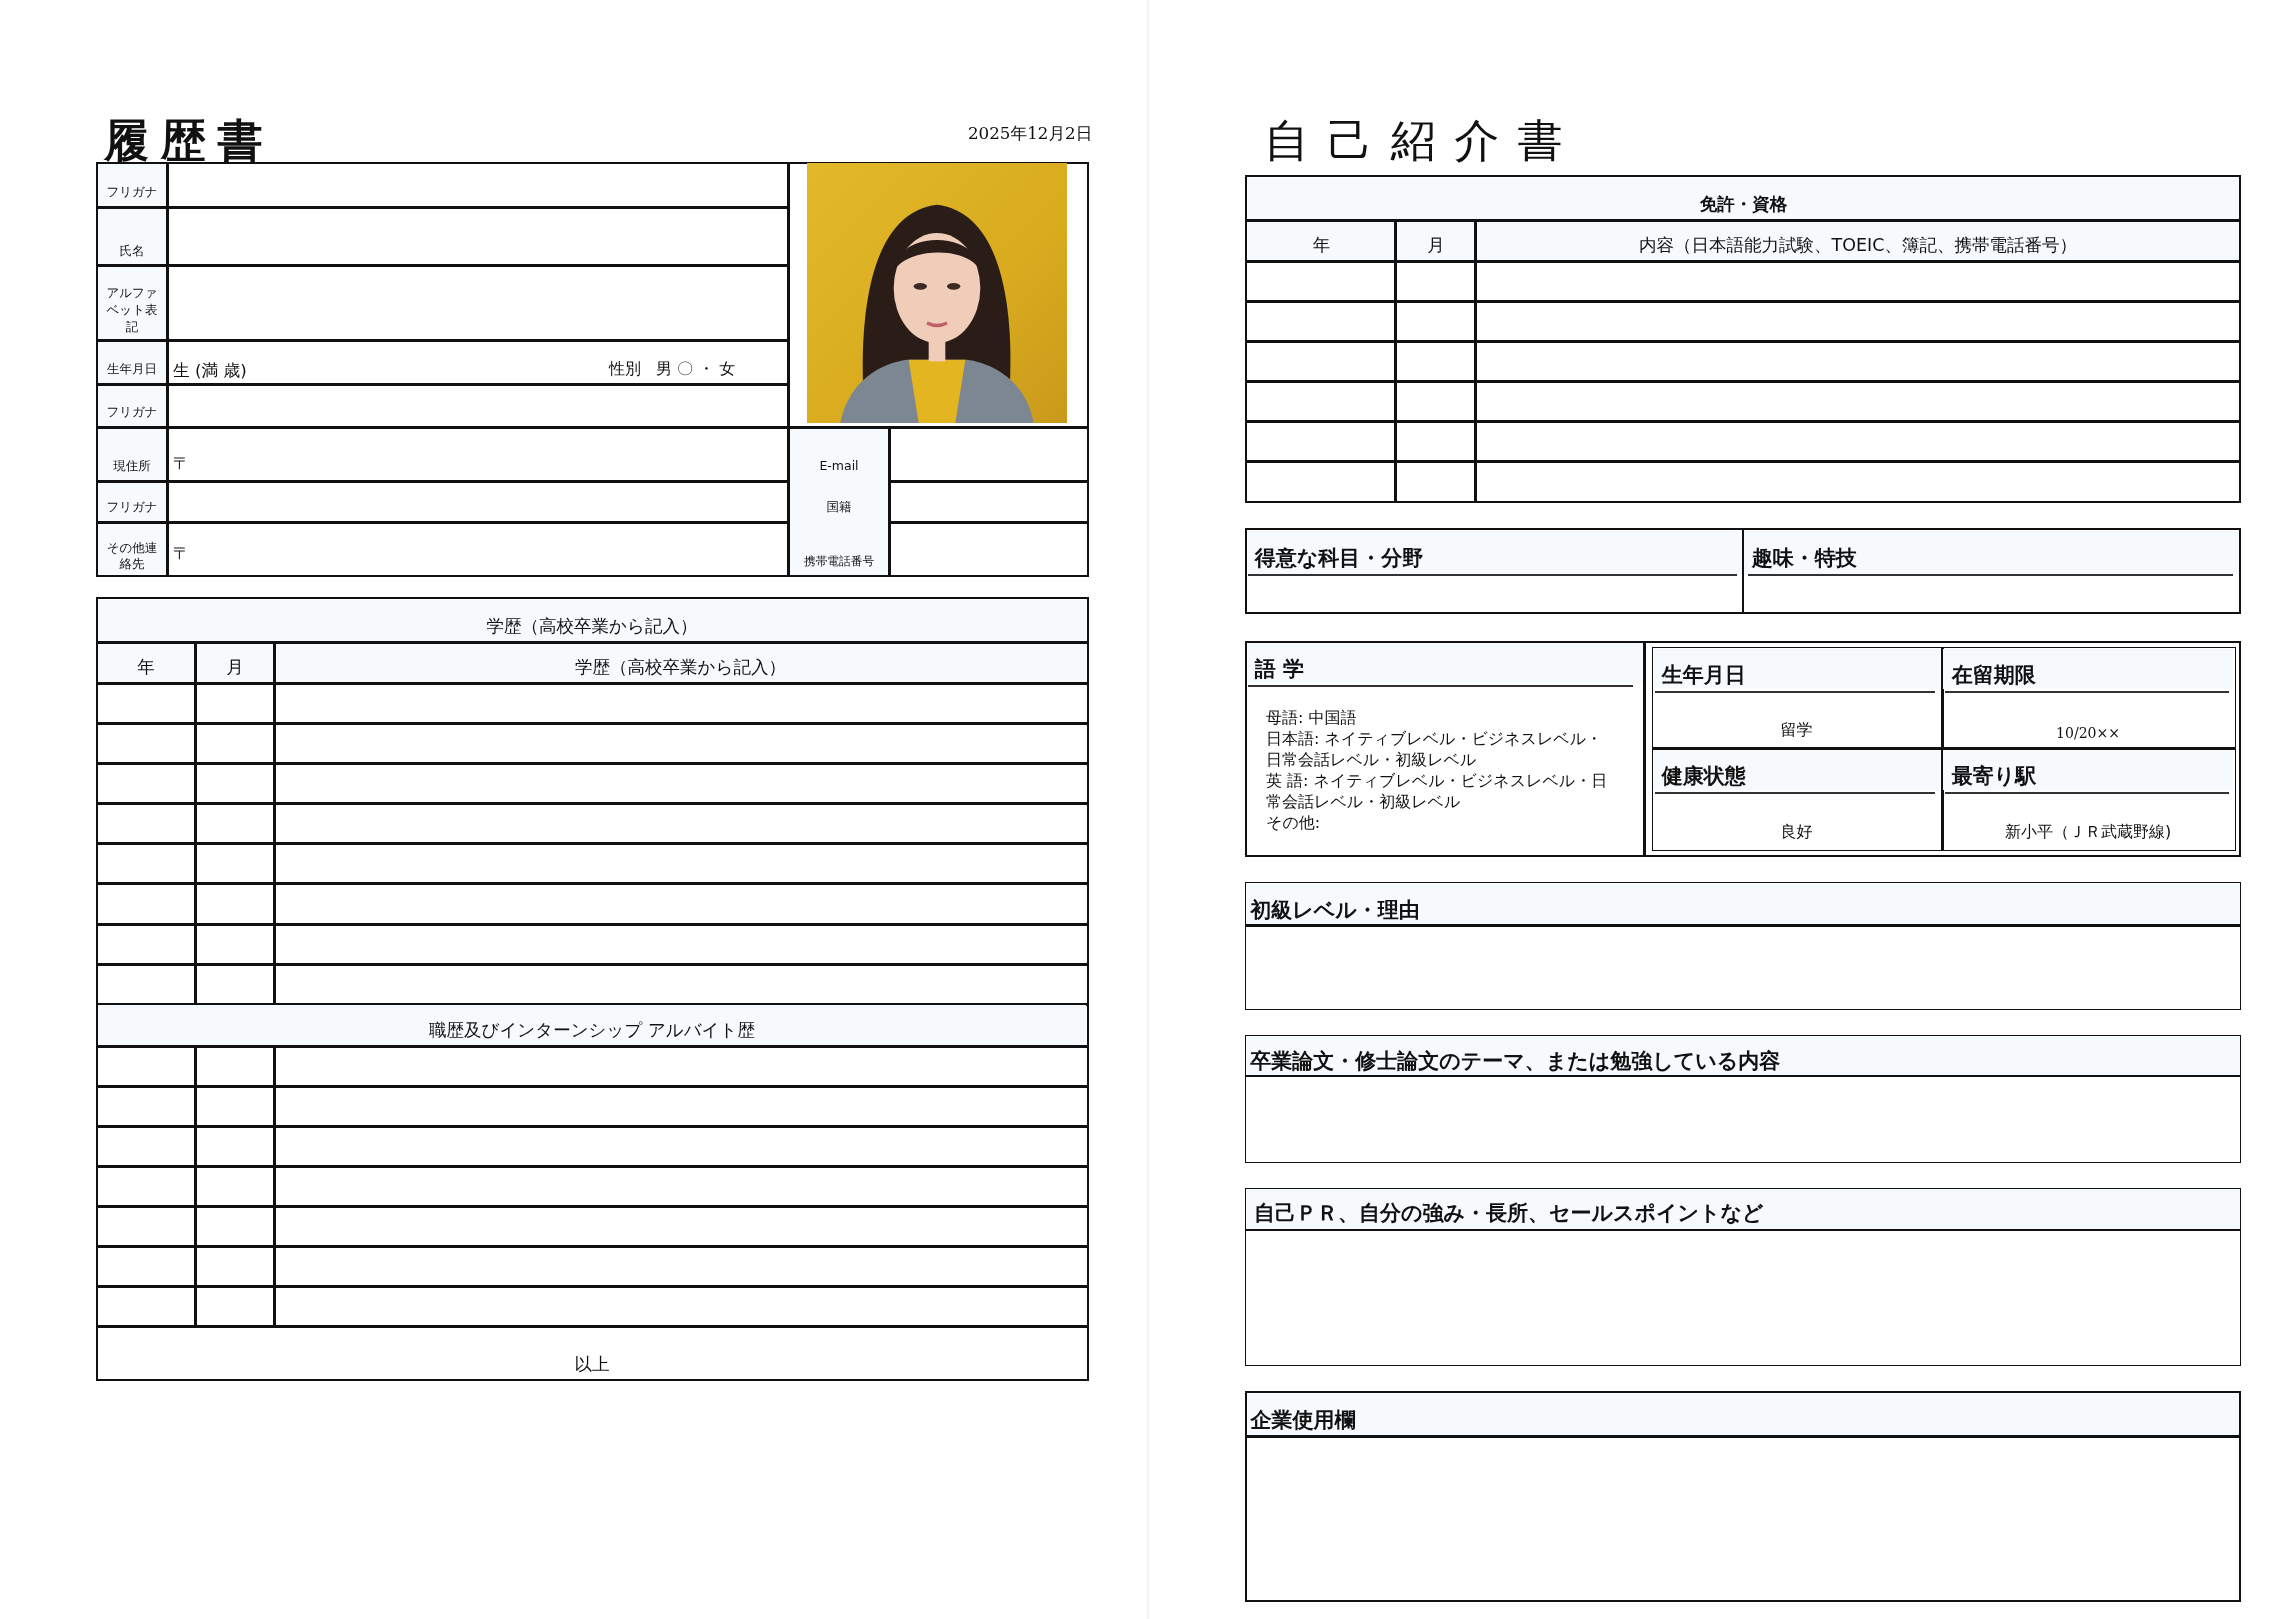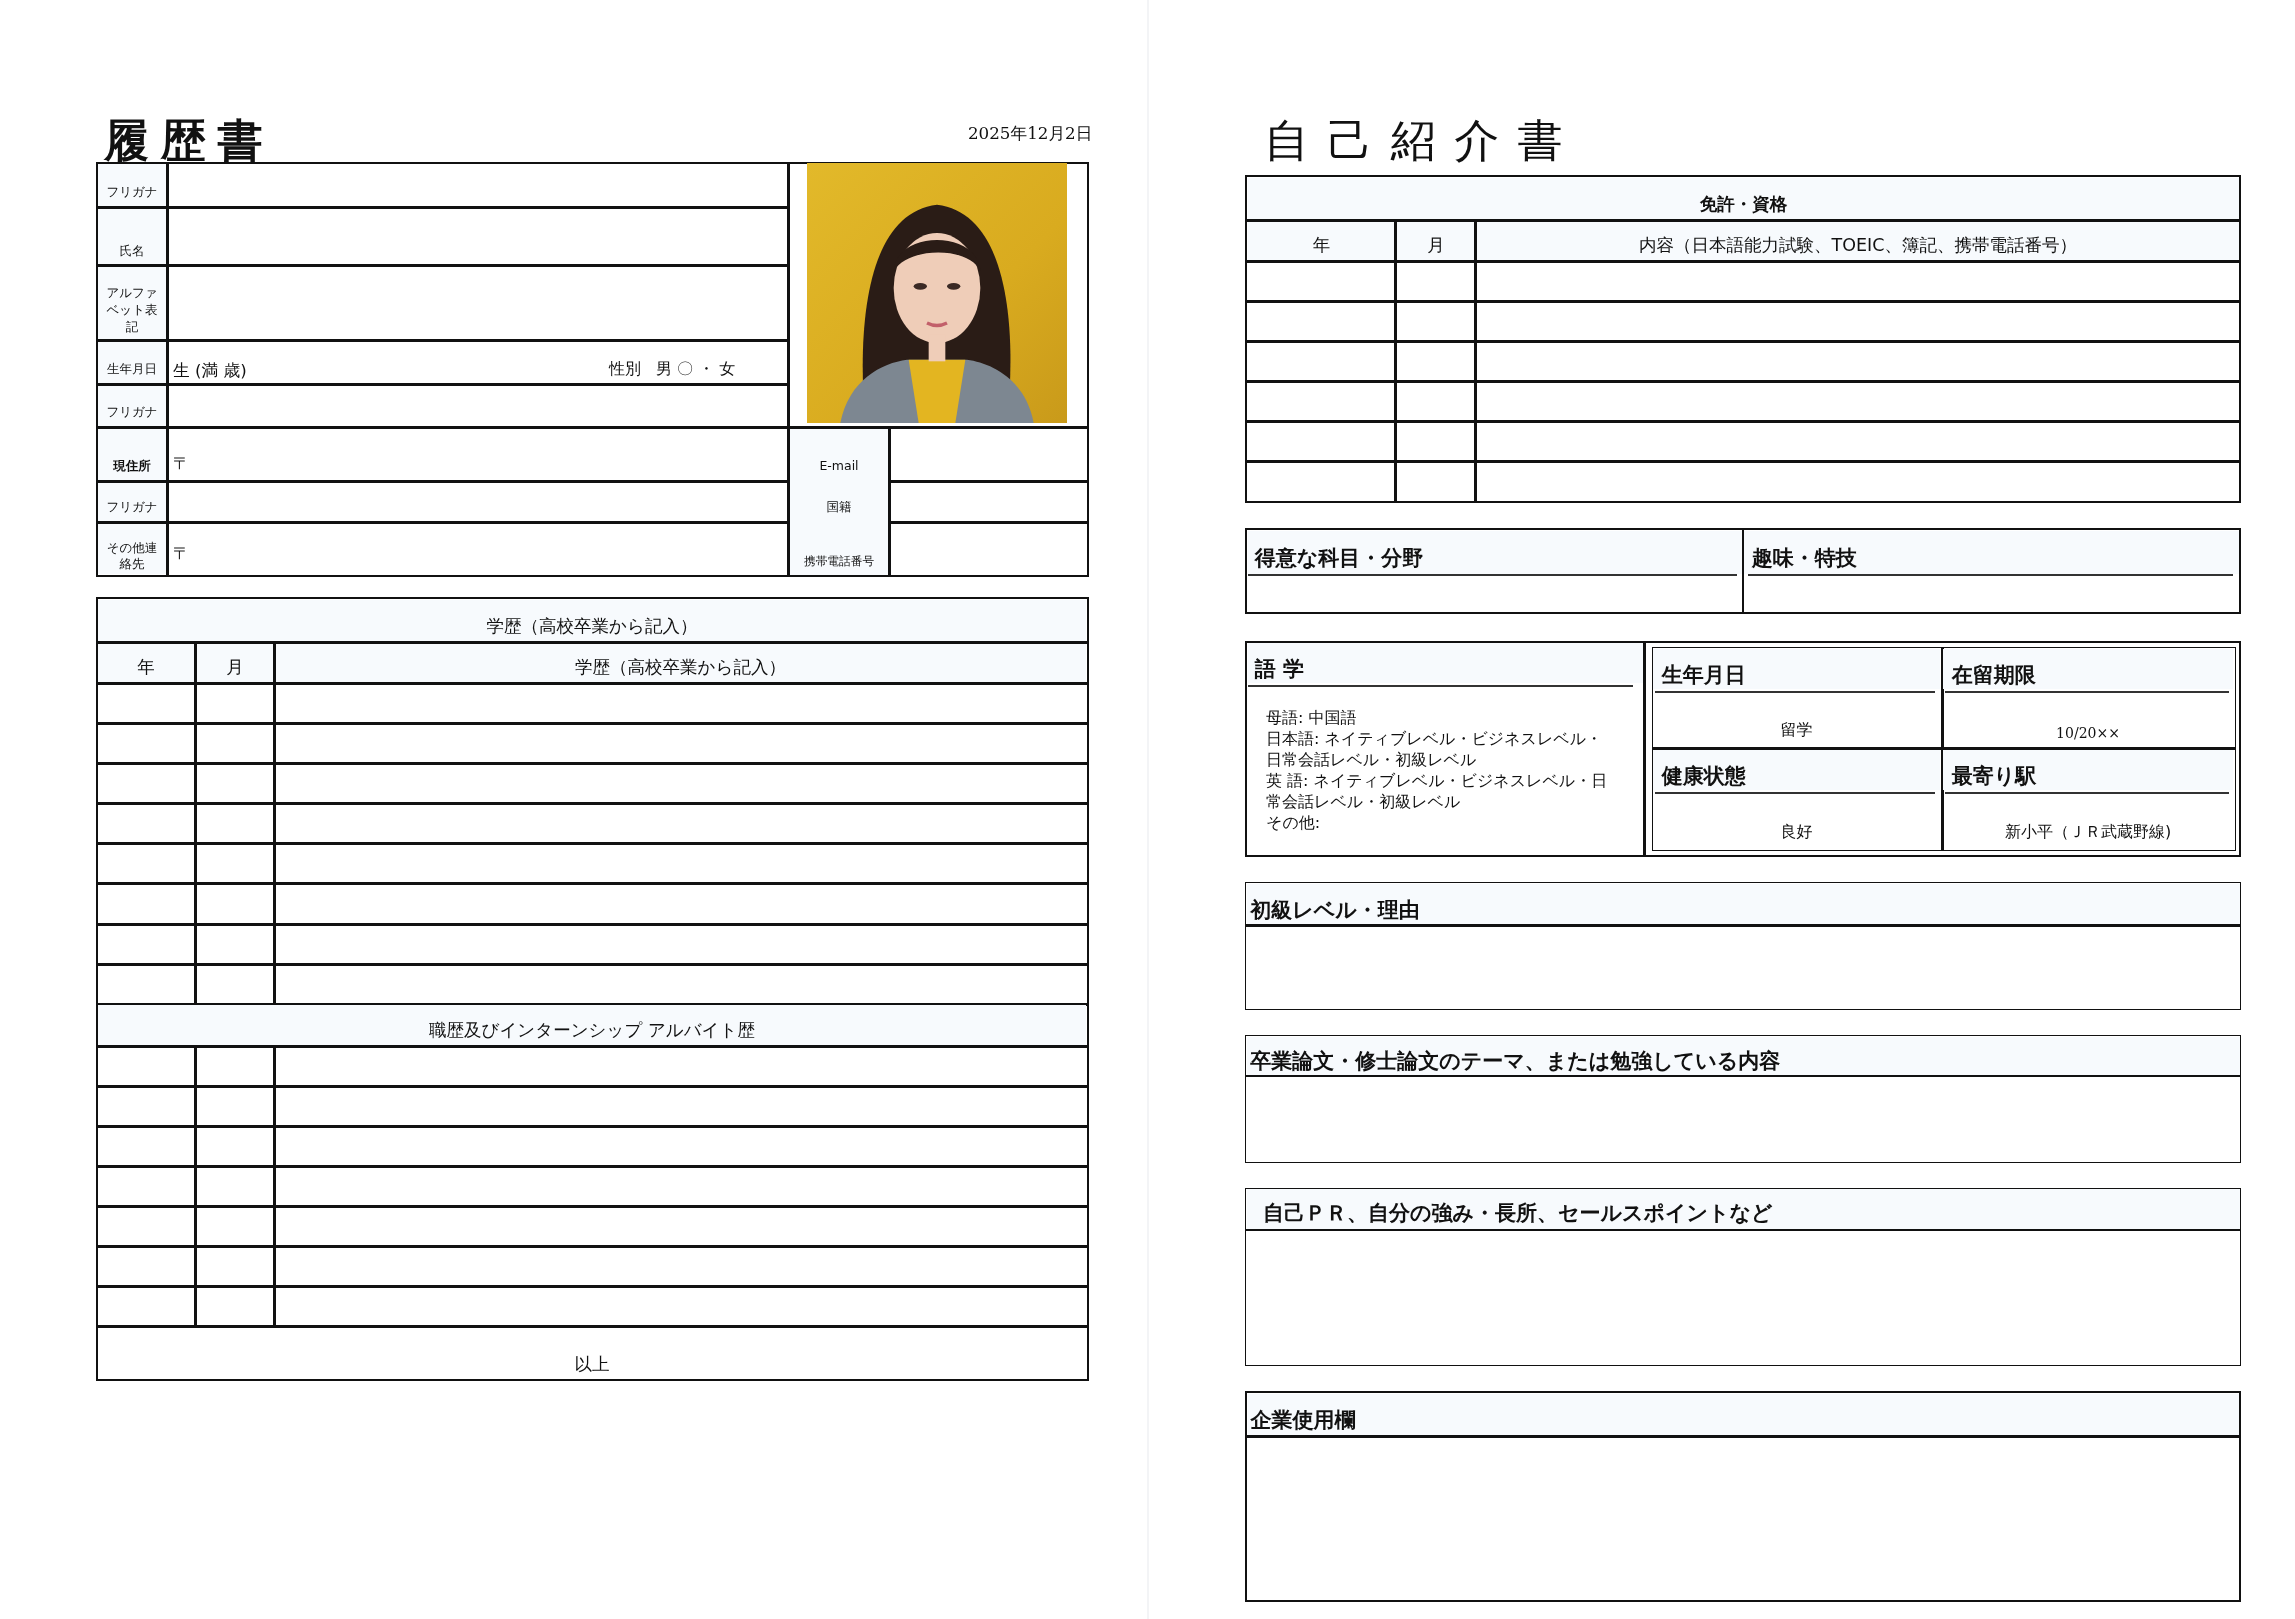--- a/index.html
+++ b/index.html
@@ -62,21 +62,21 @@
     <div class="abs" style="left:168px;top:267px;width:619px;height:72px;"></div>
 
     <div class="lbl" style="left:98px;top:341px;width:68px;height:42px;">生年月日</div>
     <div class="txt" style="left:173px;top:359px;">生   (満 歳)</div>
     <div class="txt" style="left:609px;top:359px;font-size:16px;">性別</div>
     <div class="txt" style="left:656px;top:359px;font-size:16px;">男 〇  ・  女</div>
 
     <div class="lbl" style="left:98px;top:385px;width:68px;height:41px;">フリガナ</div>
     <div class="abs" style="left:168px;top:385px;width:619px;height:41px;"></div>
 
-    <div class="lbl" style="left:98px;top:429px;width:68px;height:51px;font-weight:bold;">現住所</div>
+    <div class="lbl" style="left:98px;top:429px;width:68px;height:51px;">現住所</div>
     <div class="txt" style="left:173px;top:452px;">〒</div>
     <div class="lbl" style="left:790px;top:429px;width:98px;height:51px;">E-mail</div>
     <div class="abs" style="left:890px;top:429px;width:196px;height:51px;"></div>
 
     <div class="lbl" style="left:98px;top:482px;width:68px;height:39px;">フリガナ</div>
     <div class="abs" style="left:168px;top:482px;width:619px;height:39px;"></div>
     <div class="lbl" style="left:790px;top:482px;width:98px;height:39px;">国籍</div>
     <div class="abs" style="left:890px;top:482px;width:196px;height:39px;"></div>
 
     <div class="lbl" style="left:98px;top:524px;width:68px;height:51px;padding:0 2.5px 1.7px;">その他連絡先</div>
@@ -225,21 +225,21 @@
     <div class="bx" style="left:1245px;top:1035px;width:996px;height:128px;border-width:1.7px;"></div>
     <div class="abs head" style="left:1247px;top:1037px;width:993px;height:40px;"></div>
     <div class="sec-h" style="left:1247px;top:1037px;width:993px;height:40px;padding-left:3.3px;">卒業論文・修士論文のテーマ、または勉強している内容</div>
     <div class="hl" style="left:1245px;top:1075px;width:996px;height:1.7px;"></div>
     <div class="abs" style="left:1247px;top:1078px;width:993px;height:83px;"></div>
   </div>
 
   <div>
     <div class="bx" style="left:1245px;top:1188px;width:996px;height:178px;border-width:1.7px;"></div>
     <div class="abs head" style="left:1247px;top:1189px;width:993px;height:40px;"></div>
-    <div class="sec-h" style="left:1247px;top:1189px;width:993px;height:40px;padding-left:16px;">自己ＰＲ、自分の強み・長所、セールスポイントなど</div>
+    <div class="sec-h" style="left:1247px;top:1189px;width:993px;height:40px;padding-left:7px;">自己ＰＲ、自分の強み・長所、セールスポイントなど</div>
     <div class="hl" style="left:1245px;top:1229px;width:996px;height:1.7px;"></div>
     <div class="abs" style="left:1247px;top:1231px;width:993px;height:133px;"></div>
   </div>
 
   <div>
     <div class="bx" style="left:1245px;top:1391px;width:996px;height:211px;"></div>
     <div class="abs head" style="left:1248px;top:1394px;width:991px;height:42px;"></div>
     <div class="sec-h" style="left:1248px;top:1394px;width:991px;height:42px;padding-left:2.5px;">企業使用欄</div>
     <div class="hl" style="left:1245px;top:1435px;width:996px;"></div>
     <div class="abs" style="left:1248px;top:1437px;width:991px;height:163px;"></div>

